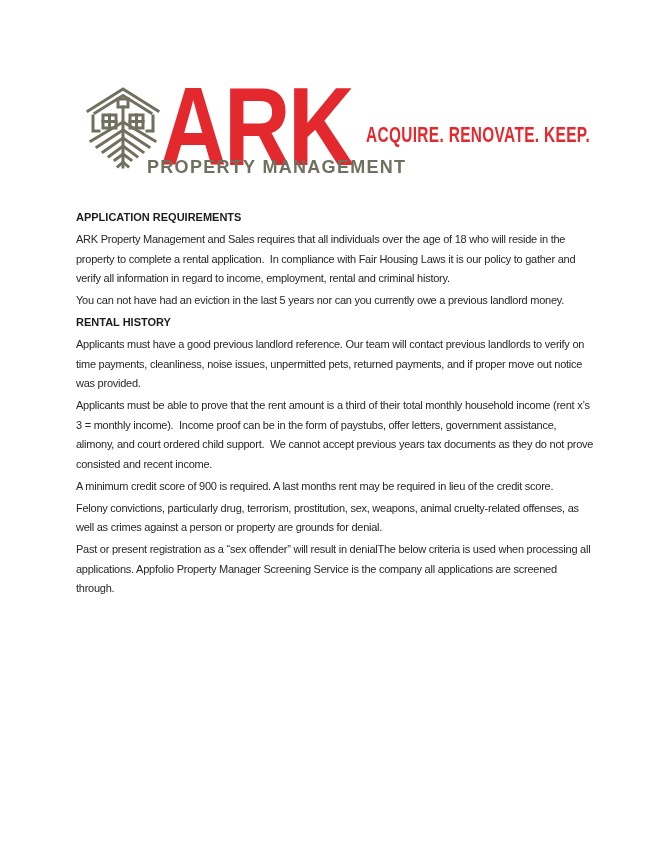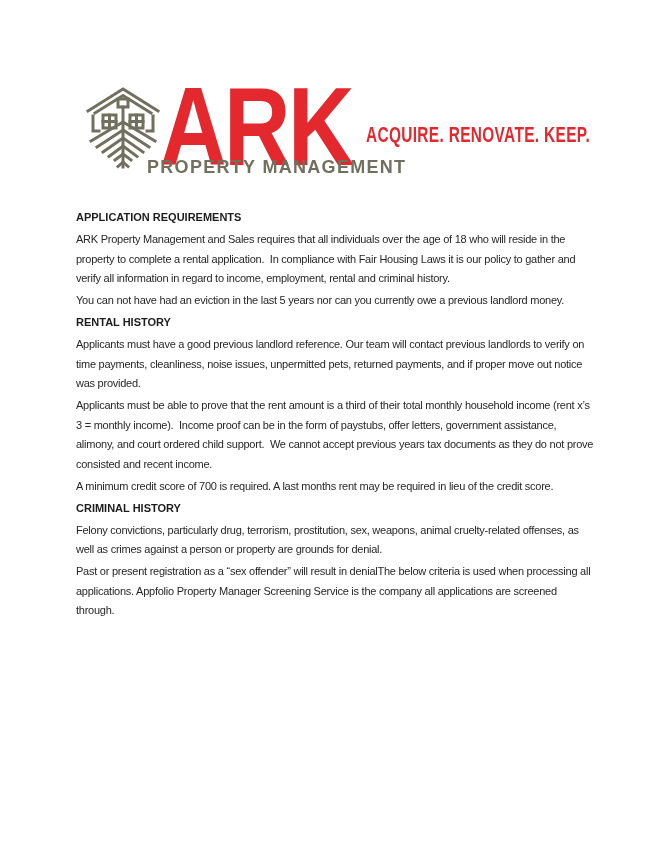--- a/index.html
+++ b/index.html
@@ -90,23 +90,22 @@
     <section>
       <h2>RENTAL HISTORY</h2>
       <p>Applicants must have a good previous landlord reference. Our team will contact previous landlords to verify on time payments, cleanliness, noise issues, unpermitted pets, returned payments, and if proper move out notice was provided.</p>
     </section>
 
     <section>
       <p>Applicants must be able to prove that the rent amount is a third of their total monthly household income (rent x’s 3 = monthly income).  Income proof can be in the form of paystubs, offer letters, government assistance, alimony, and court ordered child support.  We cannot accept previous years tax documents as they do not prove consisted and recent income.</p>
     </section>
 
     <section>
-      <p>A minimum credit score of 700 is required. A last months rent may be required in lieu of the credit score.</p>
+      <p>A minimum credit score of 900 is required. A last months rent may be required in lieu of the credit score.</p>
     </section>
 
     <section>
-      <h2>CRIMINAL HISTORY</h2>
       <p>Felony convictions, particularly drug, terrorism, prostitution, sex, weapons, animal cruelty-related offenses, as well as crimes against a person or property are grounds for denial.</p>
       <p>Past or present registration as a “sex offender” will result in denialThe below criteria is used when processing all applications. Appfolio Property Manager Screening Service is the company all applications are screened through.</p>
     </section>
 
   </main>
 </div>
 
 </body></html>

